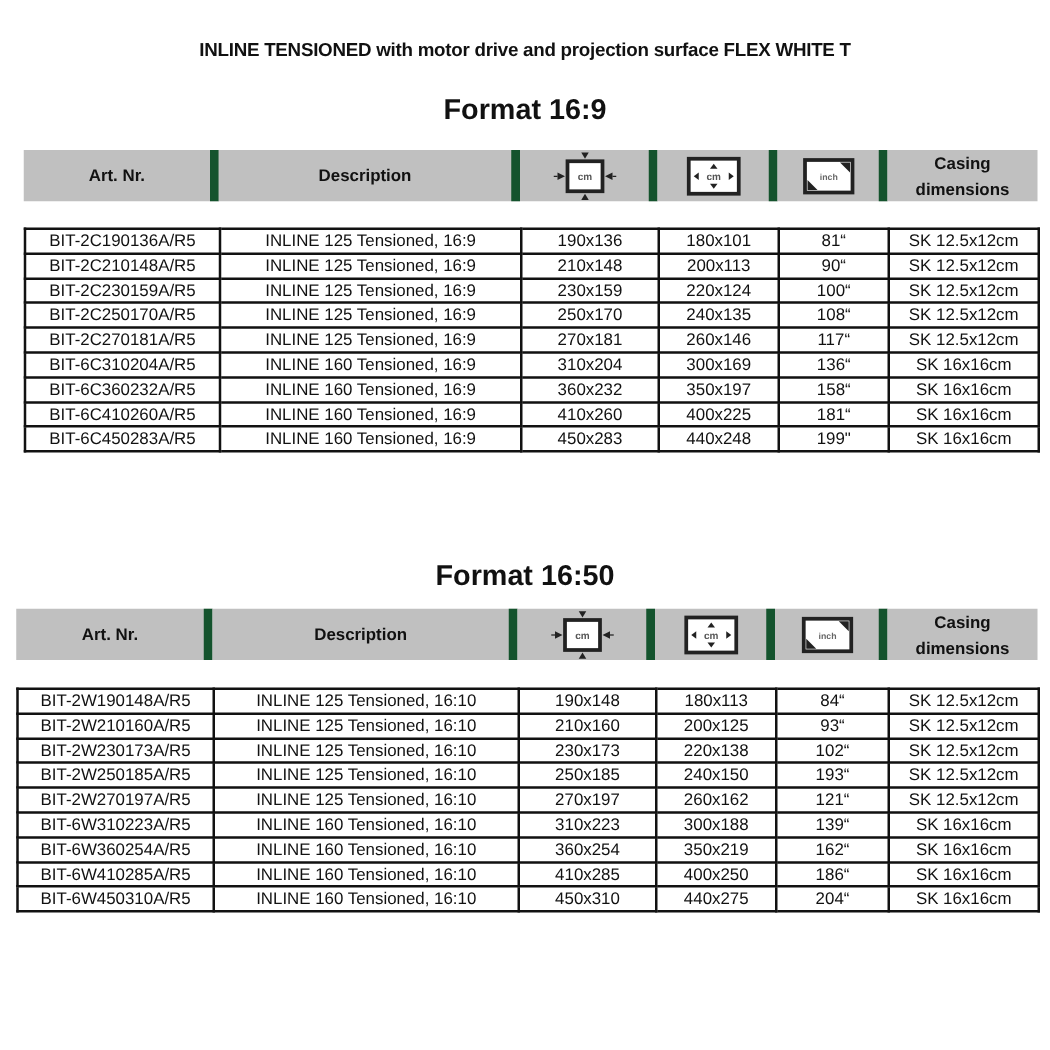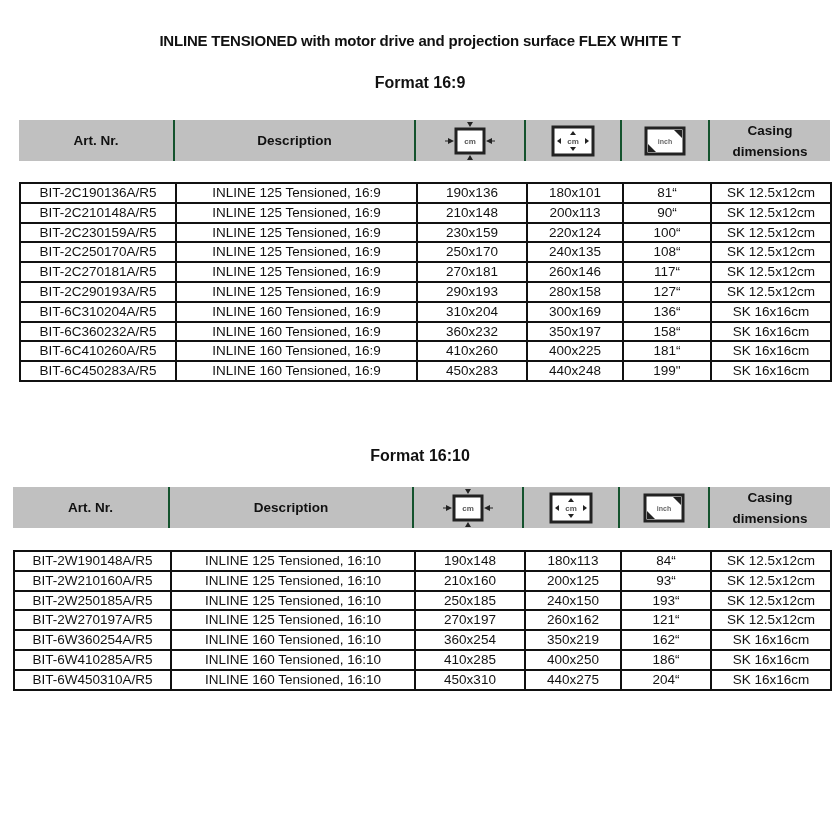--- a/index.html
+++ b/index.html
@@ -1,25 +1,25 @@
 <!DOCTYPE html>
 <html><head>
 <meta charset="utf-8">
 <style>
   html, body { margin: 0; padding: 0; background: #ffffff; }
   body { width: 840px; height: 840px; position: relative; overflow: hidden;
          font-family: "Liberation Sans", "DejaVu Sans", sans-serif; color: #111; }
   .title { position: absolute; left: 0; top: 32px; width: 840px; text-align: center;
            font-size: 15px; font-weight: bold; letter-spacing: -0.2px; white-space: nowrap; }
   .format-title { position: absolute; left: 0; width: 840px; text-align: center;
-                  font-size: 16px; font-weight: bold; }
+                  font-size: 23px; font-weight: bold; }
   .hdr { position: absolute; display: flex; height: 41px; }
   .hdr .hc { background: #c0c0c0; height: 41px; display: flex; align-items: center;
              justify-content: center; font-weight: bold; font-size: 13.5px; text-align: center;
-             border-right: 2px solid #14532d; box-sizing: border-box; line-height: 21px; }
+             border-right: 7px solid #14532d; box-sizing: border-box; line-height: 21px; }
   .hdr .hc:last-child { border-right: none; }
   table.body { position: absolute; border-collapse: collapse; table-layout: fixed; border-radius: 25px; }
   table.body td { border: 2px solid #111; height: 17.8px; padding: 0; text-align: center;
                   font-size: 13.5px; white-space: nowrap; line-height: 17.8px; }
   .ico { display: block; }
 </style>
 </head>
 <body>
 
 <div class="title">INLINE TENSIONED with motor drive and projection surface FLEX WHITE T</div>
@@ -109,28 +109,20 @@
       </tr>
       <tr>
         <td>BIT-2C270181A/R5</td>
         <td>INLINE 125 Tensioned, 16:9</td>
         <td>270x181</td>
         <td>260x146</td>
         <td>117“</td>
         <td>SK 12.5x12cm</td>
       </tr>
       <tr>
-        <td>BIT-2C290193A/R5</td>
-        <td>INLINE 125 Tensioned, 16:9</td>
-        <td>290x193</td>
-        <td>280x158</td>
-        <td>127“</td>
-        <td>SK 12.5x12cm</td>
-      </tr>
-      <tr>
         <td>BIT-6C310204A/R5</td>
         <td>INLINE 160 Tensioned, 16:9</td>
         <td>310x204</td>
         <td>300x169</td>
         <td>136“</td>
         <td>SK 16x16cm</td>
       </tr>
       <tr>
         <td>BIT-6C360232A/R5</td>
         <td>INLINE 160 Tensioned, 16:9</td>
@@ -151,21 +143,21 @@
         <td>BIT-6C450283A/R5</td>
         <td>INLINE 160 Tensioned, 16:9</td>
         <td>450x283</td>
         <td>440x248</td>
         <td>199"</td>
         <td>SK 16x16cm</td>
       </tr>
     </tbody>
 </table>
 
-<div class="format-title" style="top:447px;">Format 16:10</div>
+<div class="format-title" style="top:447px;">Format 16:50</div>
 
 <div class="hdr" style="left:13px; top:487px;">
   <div class="hc" style="width:157px;">Art. Nr.</div>
   <div class="hc" style="width:244px;">Description</div>
   <div class="hc" style="width:110px;">
     <svg class="ico" width="52" height="40" viewBox="0 0 52 40">
       <rect x="12" y="8" width="28" height="24" fill="#fff" stroke="#222" stroke-width="3"></rect>
       <polygon points="26,6 23,1 29,1" fill="#222"></polygon>
       <polygon points="26,34 23,39 29,39" fill="#222"></polygon>
       <polygon points="10,20 4,17 4,23" fill="#222"></polygon>
@@ -219,36 +211,52 @@
       </tr>
       <tr>
         <td>BIT-2W210160A/R5</td>
         <td>INLINE 125 Tensioned, 16:10</td>
         <td>210x160</td>
         <td>200x125</td>
         <td>93“</td>
         <td>SK 12.5x12cm</td>
       </tr>
       <tr>
+        <td>BIT-2W230173A/R5</td>
+        <td>INLINE 125 Tensioned, 16:10</td>
+        <td>230x173</td>
+        <td>220x138</td>
+        <td>102“</td>
+        <td>SK 12.5x12cm</td>
+      </tr>
+      <tr>
         <td>BIT-2W250185A/R5</td>
         <td>INLINE 125 Tensioned, 16:10</td>
         <td>250x185</td>
         <td>240x150</td>
         <td>193“</td>
         <td>SK 12.5x12cm</td>
       </tr>
       <tr>
         <td>BIT-2W270197A/R5</td>
         <td>INLINE 125 Tensioned, 16:10</td>
         <td>270x197</td>
         <td>260x162</td>
         <td>121“</td>
         <td>SK 12.5x12cm</td>
       </tr>
       <tr>
+        <td>BIT-6W310223A/R5</td>
+        <td>INLINE 160 Tensioned, 16:10</td>
+        <td>310x223</td>
+        <td>300x188</td>
+        <td>139“</td>
+        <td>SK 16x16cm</td>
+      </tr>
+      <tr>
         <td>BIT-6W360254A/R5</td>
         <td>INLINE 160 Tensioned, 16:10</td>
         <td>360x254</td>
         <td>350x219</td>
         <td>162“</td>
         <td>SK 16x16cm</td>
       </tr>
       <tr>
         <td>BIT-6W410285A/R5</td>
         <td>INLINE 160 Tensioned, 16:10</td>

